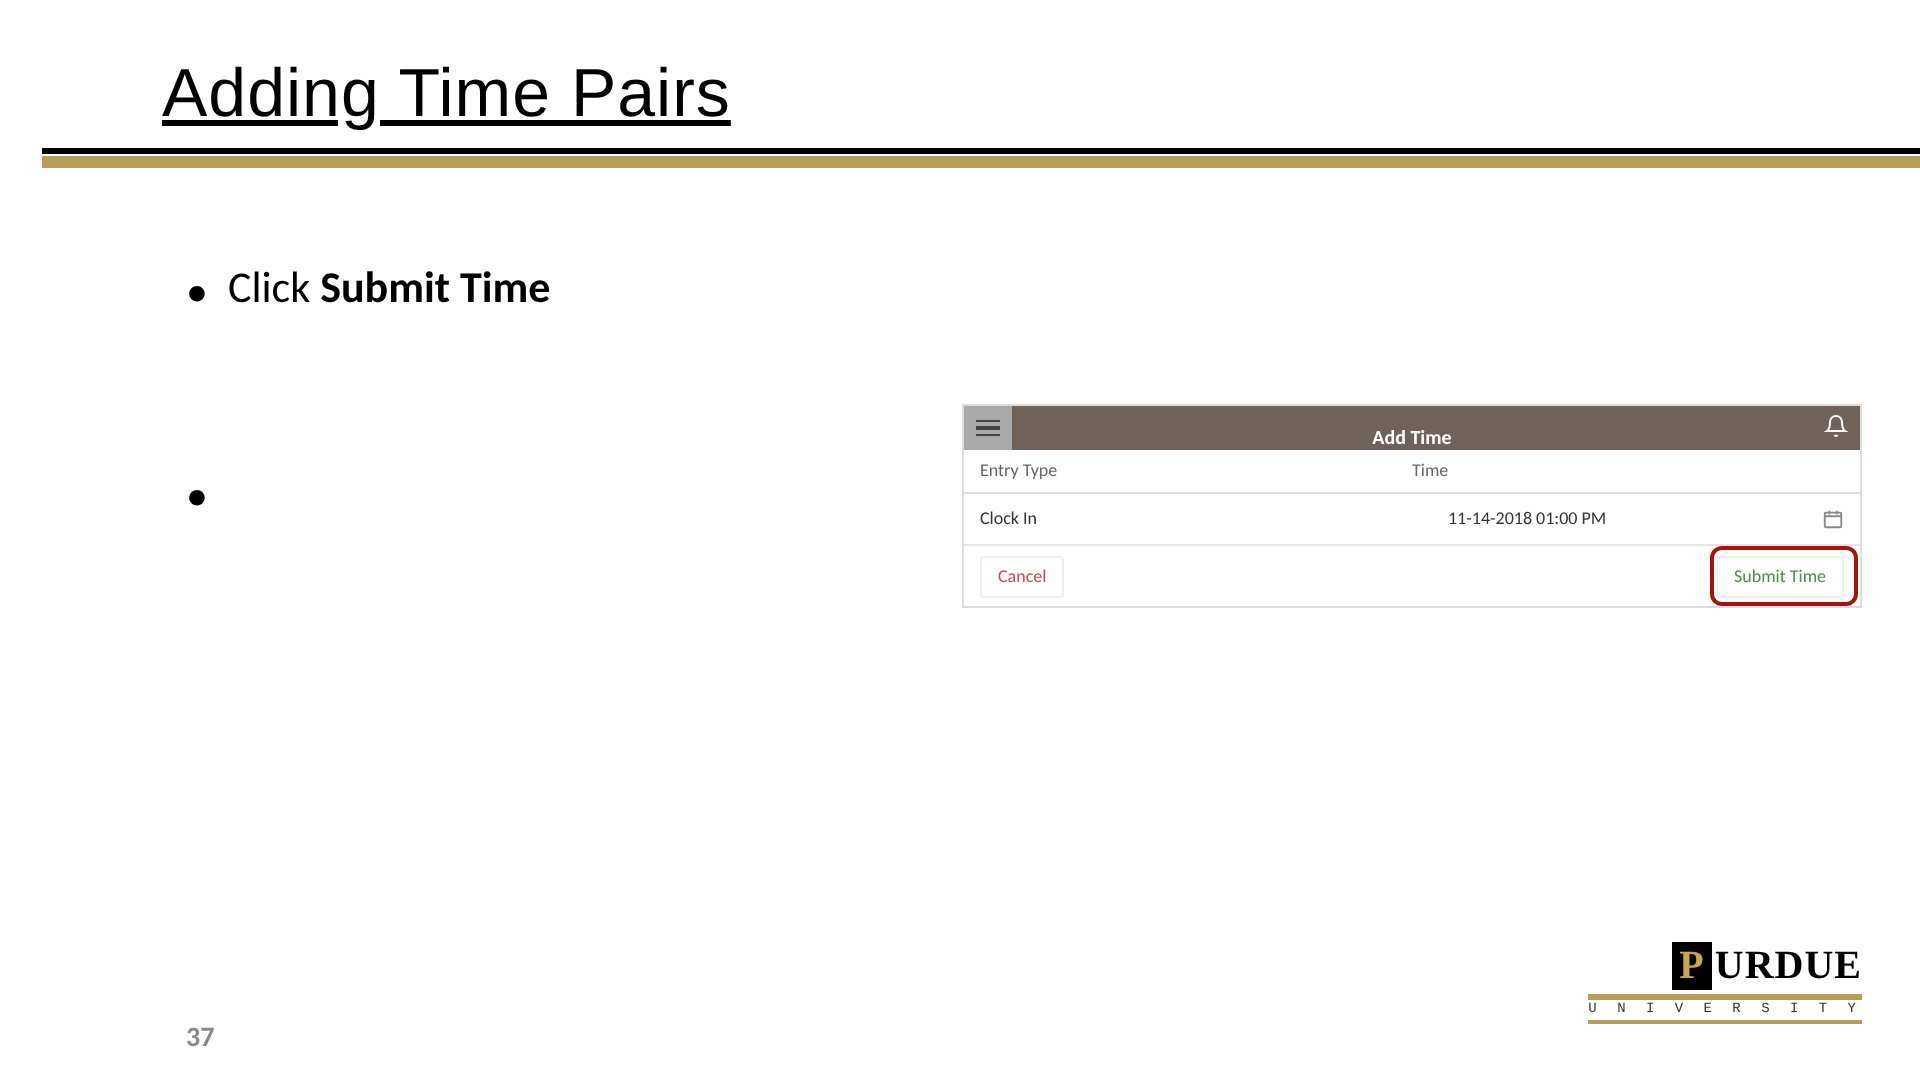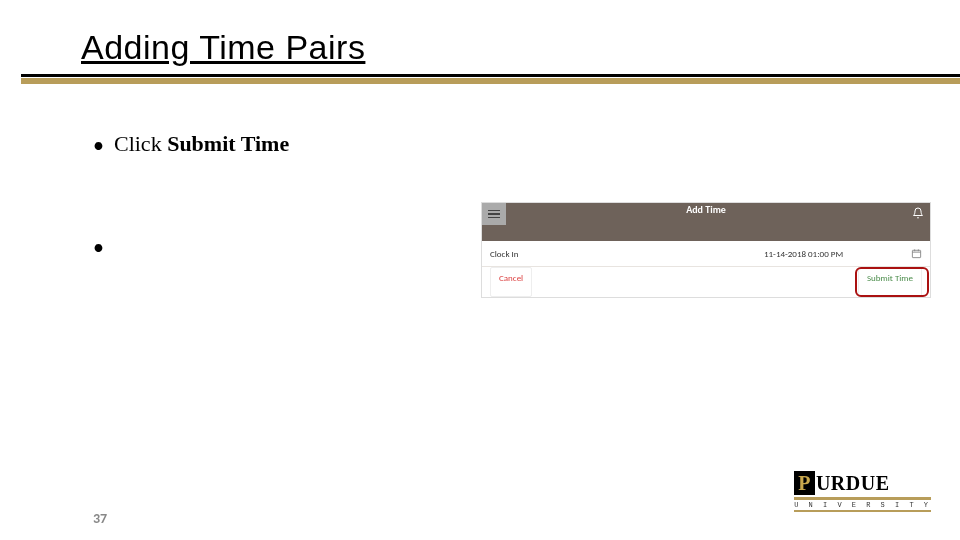--- a/index.html
+++ b/index.html
@@ -8,47 +8,47 @@
 .slide { width: 100%; height: 100%; position: relative; margin-left: 21px; }
 
 .title-block { position: absolute; top: 28px; left: 60px; right: 60px; }
 .title-text { font-family: Impact, 'Arial Black', sans-serif; font-size: 34px; color: #000; text-decoration: underline; letter-spacing: 0.5px; }
 .title-rule { position: absolute; top: 74px; left: 0; right: 0; height: 3px; background: #000; }
 .gold-rule { position: absolute; top: 78px; left: 0; right: 0; height: 6px; background: #b89d5a; }
 
 .content { position: absolute; top: 130px; left: 72px; right: 40px; }
 .bullet { display: flex; align-items: flex-start; margin-bottom: 60px; font-size: 22px; color: #000; line-height: 1.25; }
 .bullet .dot { margin-right: 10px; margin-top: 2px; }
-.bullet .txt { max-width: 360px; font-family: Liberation Serif, serif; }
+.bullet .txt { max-width: 360px; }
 .bullet strong { font-weight: 700; }
 
 .bullet2 { margin-top: 72px; }
 
 .app { position: absolute; top: 202px; left: 460px; width: 450px; font-size: 10px; color: #333; border: 1px solid #ddd; }
-.app-bar { background: #6e625a; color: #fff; height: 38px; display: flex; align-items: flex-start; position: relative; }
+.app-bar { background: #6e625a; color: #fff; height: 22px; display: flex; align-items: flex-end; position: relative; }
 .menu-btn { width: 24px; height: 22px; background: #aaa; display: flex; flex-direction: column; justify-content: center; align-items: center; gap: 2px; }
 .menu-btn span { width: 12px; height: 1.5px; background: #444; }
 .app-title { position: absolute; left: 50%; transform: translateX(-50%); font-size: 10px; font-weight: 600; }
 .bell { position: absolute; right: 6px; top: 4px; width: 12px; height: 12px; }
 
 .hdr-row { display: flex; background: #fff; border-bottom: 1px solid #e0dcd8; height: 22px; align-items: center; padding: 0 8px; font-size: 9px; color: #666; }
 .hdr-row .c1 { flex: 1; }
 .hdr-row .c2 { flex: 1; }
 
-.data-row { display: flex; background: #fff; border-bottom: 1px solid #e8e4e0; height: 26px; align-items: center; padding: 0 8px; font-size: 9px; color: #333; }
+.data-row { display: flex; background: #fff; border-bottom: 1px solid #e8e4e0; height: 26px; align-items: center; padding: 0 8px; font-size: 9px; color: #333; gap: 40px; }
 .data-row .c1 { flex: 1; }
 .data-row .c2 { width: 140px; text-align: left; padding-right: 6px; }
 .data-row .ic { width: 18px; display: flex; justify-content: flex-end; }
 
-.action-row { display: flex; background: #fff; height: 30px; padding: 0 8px; justify-content: space-between; }
+.action-row { display: flex; background: #fff; height: 30px; align-items: center; padding: 0 8px; justify-content: space-between; }
 .cancel-btn { color: #d44; font-size: 9px; padding: 4px 8px; border: 1px solid #eee; border-radius: 2px; }
 .submit-btn { color: #4a8c4a; font-size: 9px; padding: 4px 8px; border: 1px solid #eee; border-radius: 2px; }
 .submit-highlight { position: absolute; border: 2.5px solid #a11; border-radius: 6px; right: 1px; bottom: 0px; width: 74px; height: 30px; pointer-events: none; }
 
-.logo { position: absolute; bottom: 28px; right: 50px; text-align: left; }
+.logo { position: absolute; bottom: 28px; right: 50px; text-align: right; }
 .logo-top { font-family: Georgia, serif; font-size: 20px; font-weight: 700; color: #000; letter-spacing: 0.5px; }
 .logo-top .p { background: #000; color: #c9a84d; padding: 1px 4px; margin-right: 1px; }
 .logo-rule1 { height: 3px; background: #b89d5a; margin: 2px 0 1px; }
 .logo-sub { font-size: 7px; letter-spacing: 3px; color: #333; font-family: Liberation Mono, monospace; }
 .logo-rule2 { height: 2px; background: #b89d5a; margin-top: 1px; }
 
 .pagenum { position: absolute; bottom: 13px; left: 72px; font-size: 14px; color: #888; font-weight: 600; }
 </style>
 </head>
 <body>
@@ -79,20 +79,24 @@
           <span></span>
           <span></span>
           <span></span>
         </div>
       <div class="app-title">Add Time</div>
       <svg class="bell" viewBox="0 0 24 24" fill="none" stroke="#fff" stroke-width="2">
           <path d="M18 8a6 6 0 10-12 0c0 7-3 9-3 9h18s-3-2-3-9"></path>
           <path d="M13.7 21a2 2 0 01-3.4 0"></path>
         </svg>
     </div>
+    <div class="hdr-row">
+      <div class="c1">Entry Type</div>
+      <div class="c2">Time</div>
+    </div>
     <div class="data-row">
       <div class="c1">Clock In</div>
       <div class="c2">11-14-2018 01:00 PM</div>
       <div class="ic">
         <svg width="11" height="11" viewBox="0 0 24 24" fill="none" stroke="#888" stroke-width="2">
             <rect x="3" y="5" width="18" height="16" rx="1"></rect>
             <path d="M3 9h18M8 3v4M16 3v4"></path>
           </svg>
       </div>
     </div>

